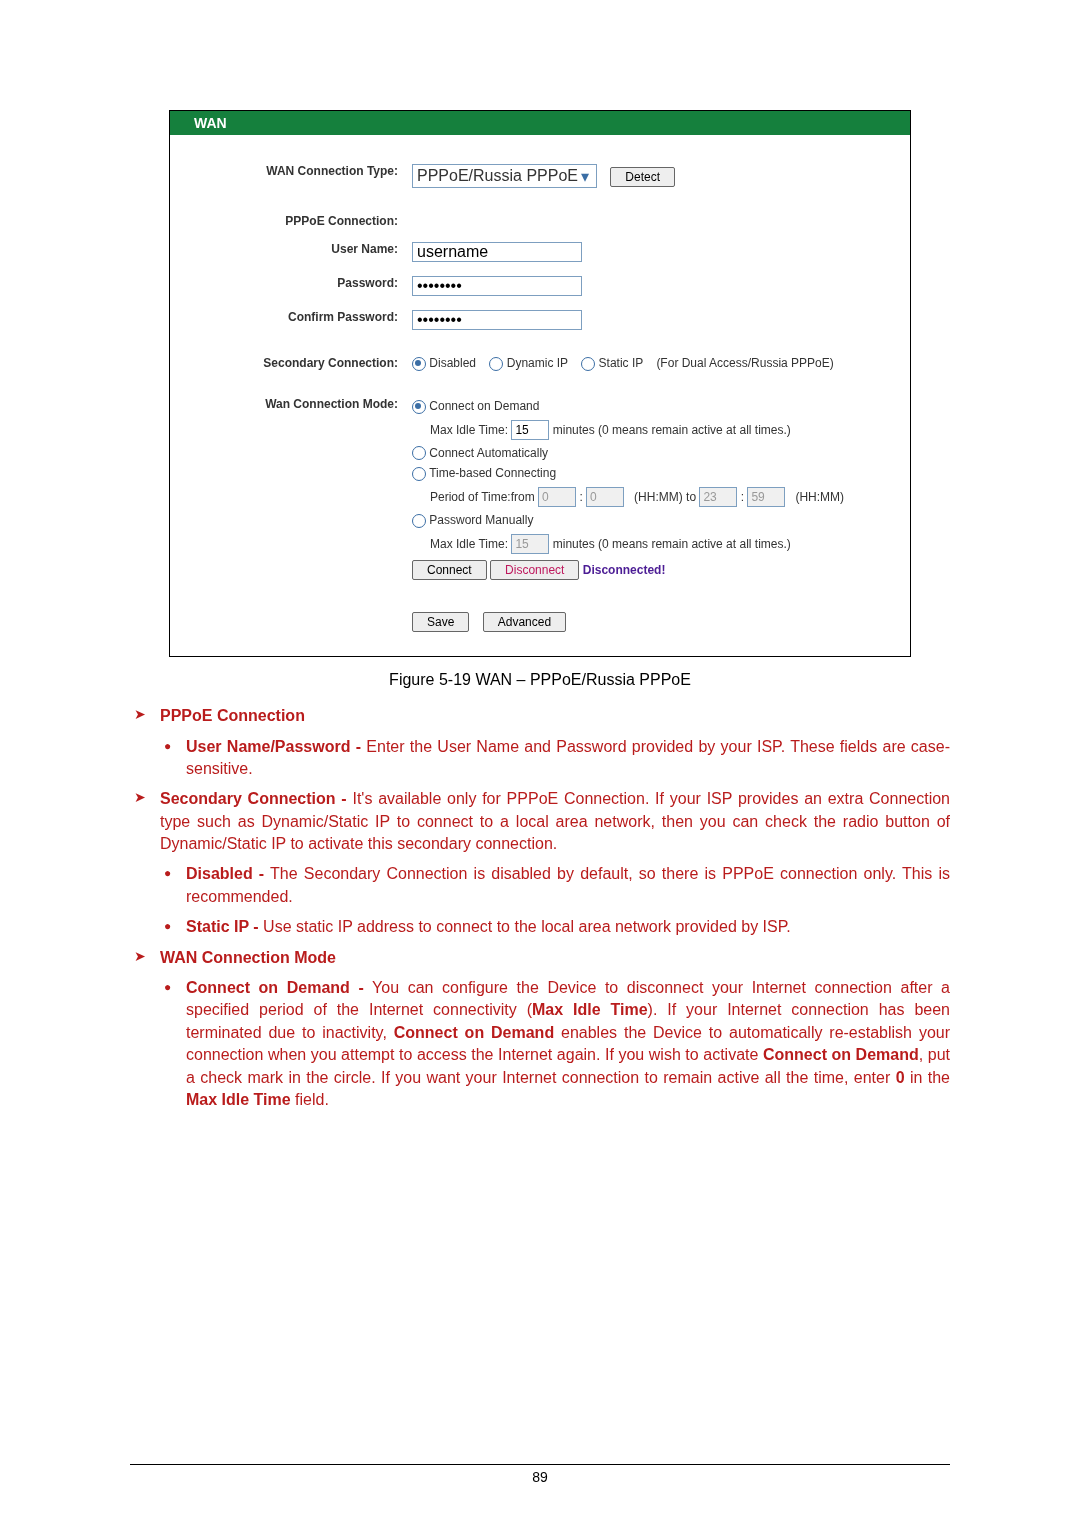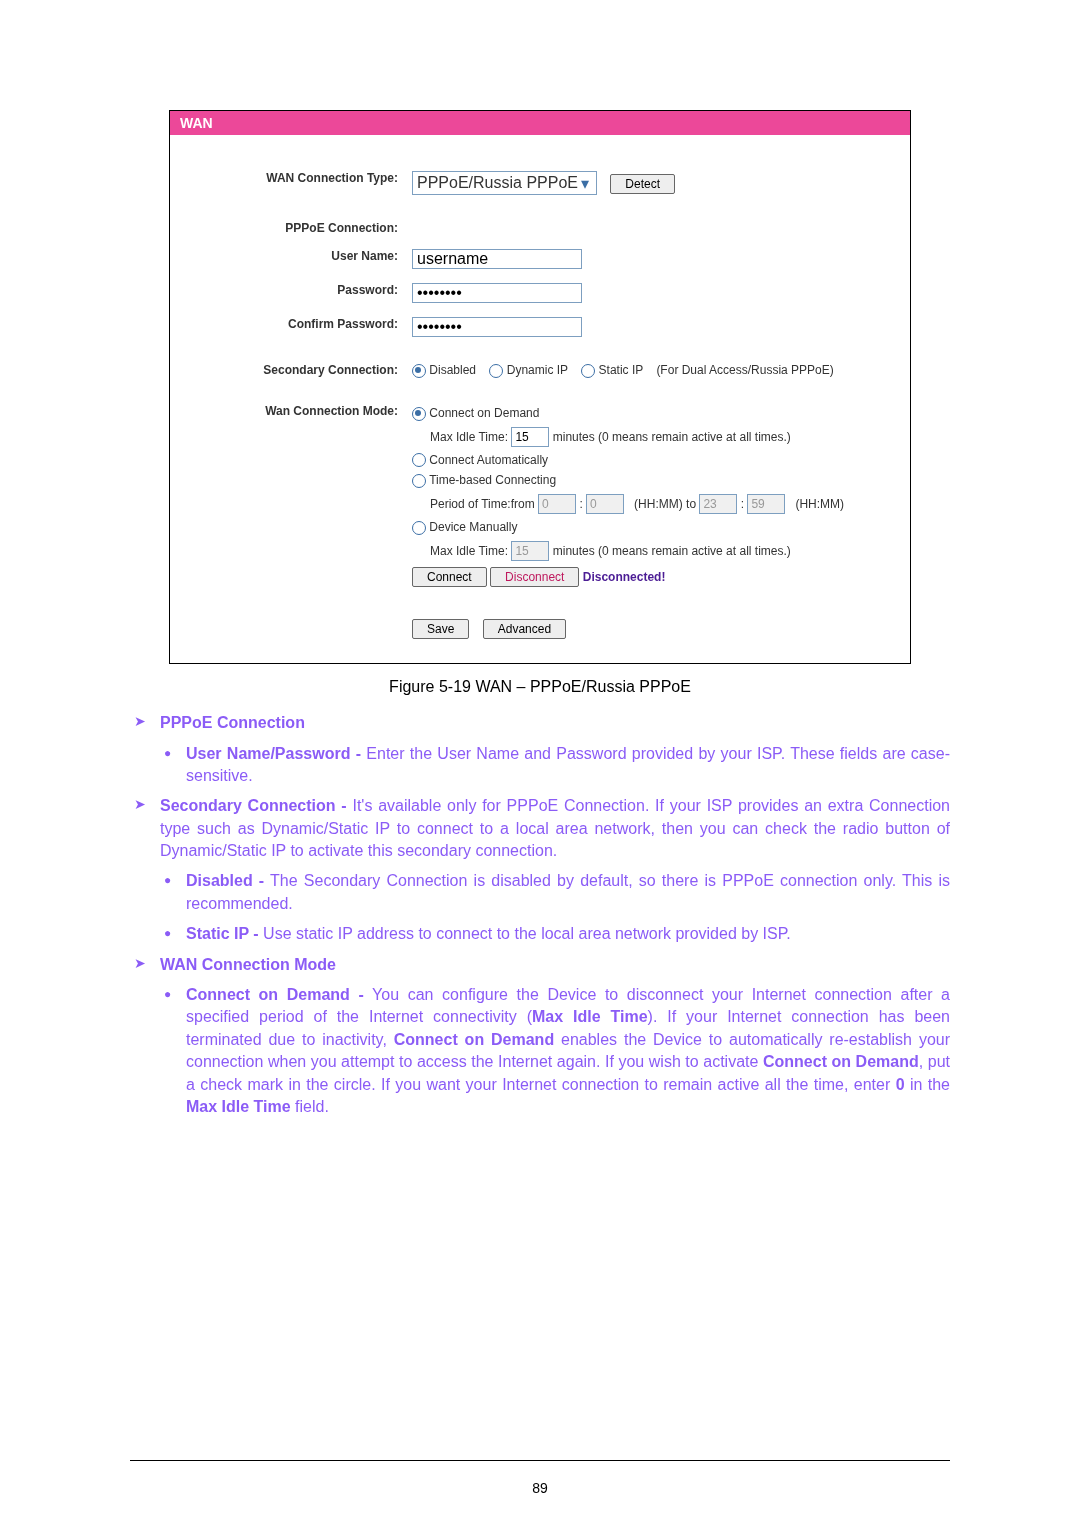--- a/index.html
+++ b/index.html
@@ -47,28 +47,28 @@
     margin-top: 30px;
     display: flex;
     justify-content: center;
   }
   .wan-panel {
     border: 1px solid #000;
     width: 740px;
     background: #fff;
   }
   .wan-title {
-    background: #ec4899;
+    background: #15803d;
     color: #fff;
     font-weight: bold;
     font-size: 14px;
-    padding: 4px 10px;
+    padding: 4px 24px;
   }
   .wan-body {
-    padding: 28px 16px 16px 16px;
+    padding: 21px 16px 16px 16px;
   }
   .form-table {
     width: 100%;
     font-size: 12px;
     color: #333;
   }
   .form-table td.label {
     width: 210px;
     text-align: right;
     vertical-align: top;
@@ -136,38 +136,38 @@
     top: 2px; left: 2px;
   }
   .radio-line { margin: 2px 0 6px 0; }
   .indent-line { margin: 2px 0 6px 18px; }
   .status-disc { font-weight: bold; color: #4c1d95; text-align: center; }
   .figure-caption {
     text-align: center;
     font-size: 16px;
     margin: 14px 0 16px 0;
   }
-  .text-content { font-size: 16px; line-height: 1.4; color: #8b5cf6; }
+  .text-content { font-size: 16px; line-height: 1.4; color: #b91c1c; }
   .text-content ul { list-style: none; padding: 0; margin: 0; }
   .li-arrow { position: relative; padding-left: 30px; margin: 8px 0; }
   .li-arrow::before { content: "➤"; position: absolute; left: 4px; top: 0; font-size: 14px; }
   .li-dot { position: relative; padding-left: 26px; margin: 8px 0; }
   .li-dot::before { content: "●"; position: absolute; left: 4px; top: 2px; font-size: 12px; }
   .sub-block { margin-left: 40px; }
   .justify { text-align: justify; }
   .page-num {
     position: absolute;
-    bottom: 31px;
+    bottom: 42px;
     left: 0; right: 0;
     text-align: center;
     font-size: 14px;
     border-top: 1px solid #000;
     width: 820px;
     margin: 0 auto;
-    padding-top: 19px;
+    padding-top: 4px;
   }
 </style>
 </head>
 <body>
 
 <div class="page">
 
 
   <div class="figure-wrap">
     <div class="wan-panel">
@@ -241,21 +241,21 @@
                 <span>Period of Time:from</span>
                 <input class="input-small input-disabled" value="0" style=""> :
                 <input class="input-small input-disabled" value="0" style="">
                 &nbsp;&nbsp;<span>(HH:MM) to</span>
                 <input class="input-small input-disabled" value="23" style=""> :
                 <input class="input-small input-disabled" value="59" style="">
                 &nbsp;&nbsp;<span>(HH:MM)</span>
               </div>
               <div class="radio-line">
                 <span class="radio"></span>
-                <span>Device Manually</span>
+                <span>Password Manually</span>
               </div>
               <div class="indent-line">
                 <span>Max Idle Time:</span>
                 <input class="input-small input-disabled" value="15" style="">
                 <span>minutes (0 means remain active at all times.)</span>
               </div>
               <div class="indent-line" style="margin-left:0;">
                 <button class="btn">Connect</button>
                 <button class="btn disabled">Disconnect</button>
                 <span class="status-disc">Disconnected!</span>

